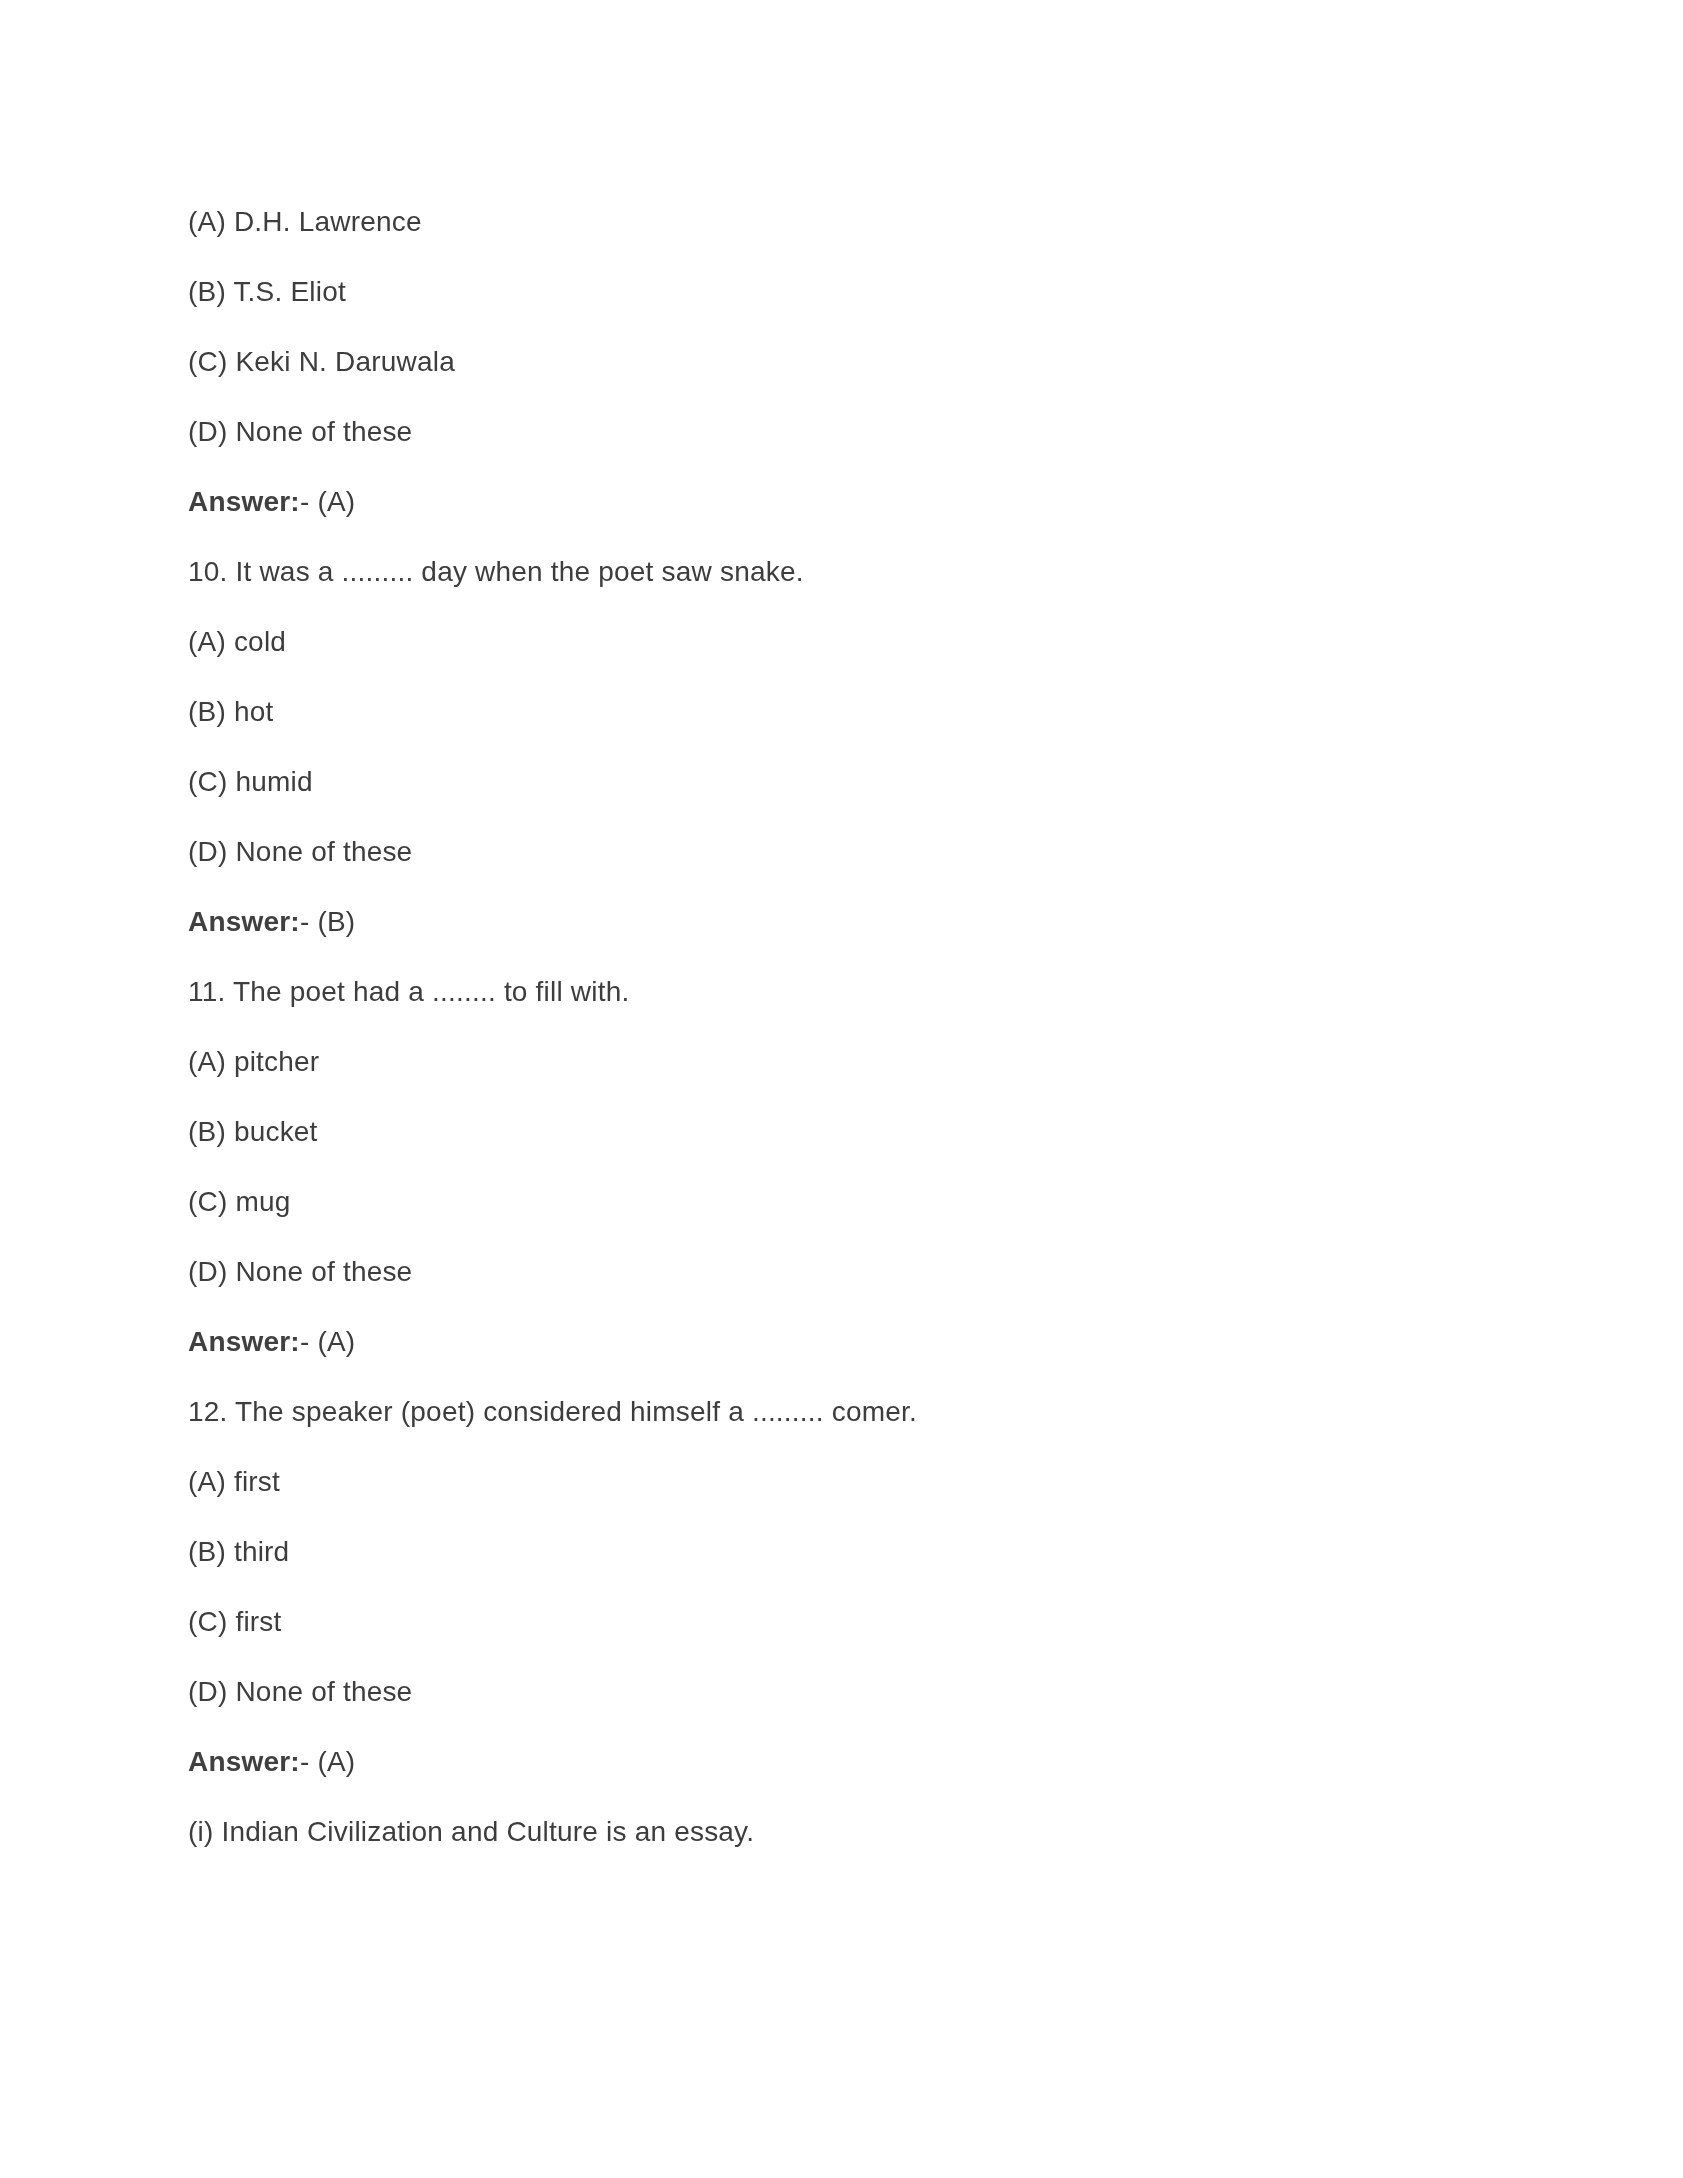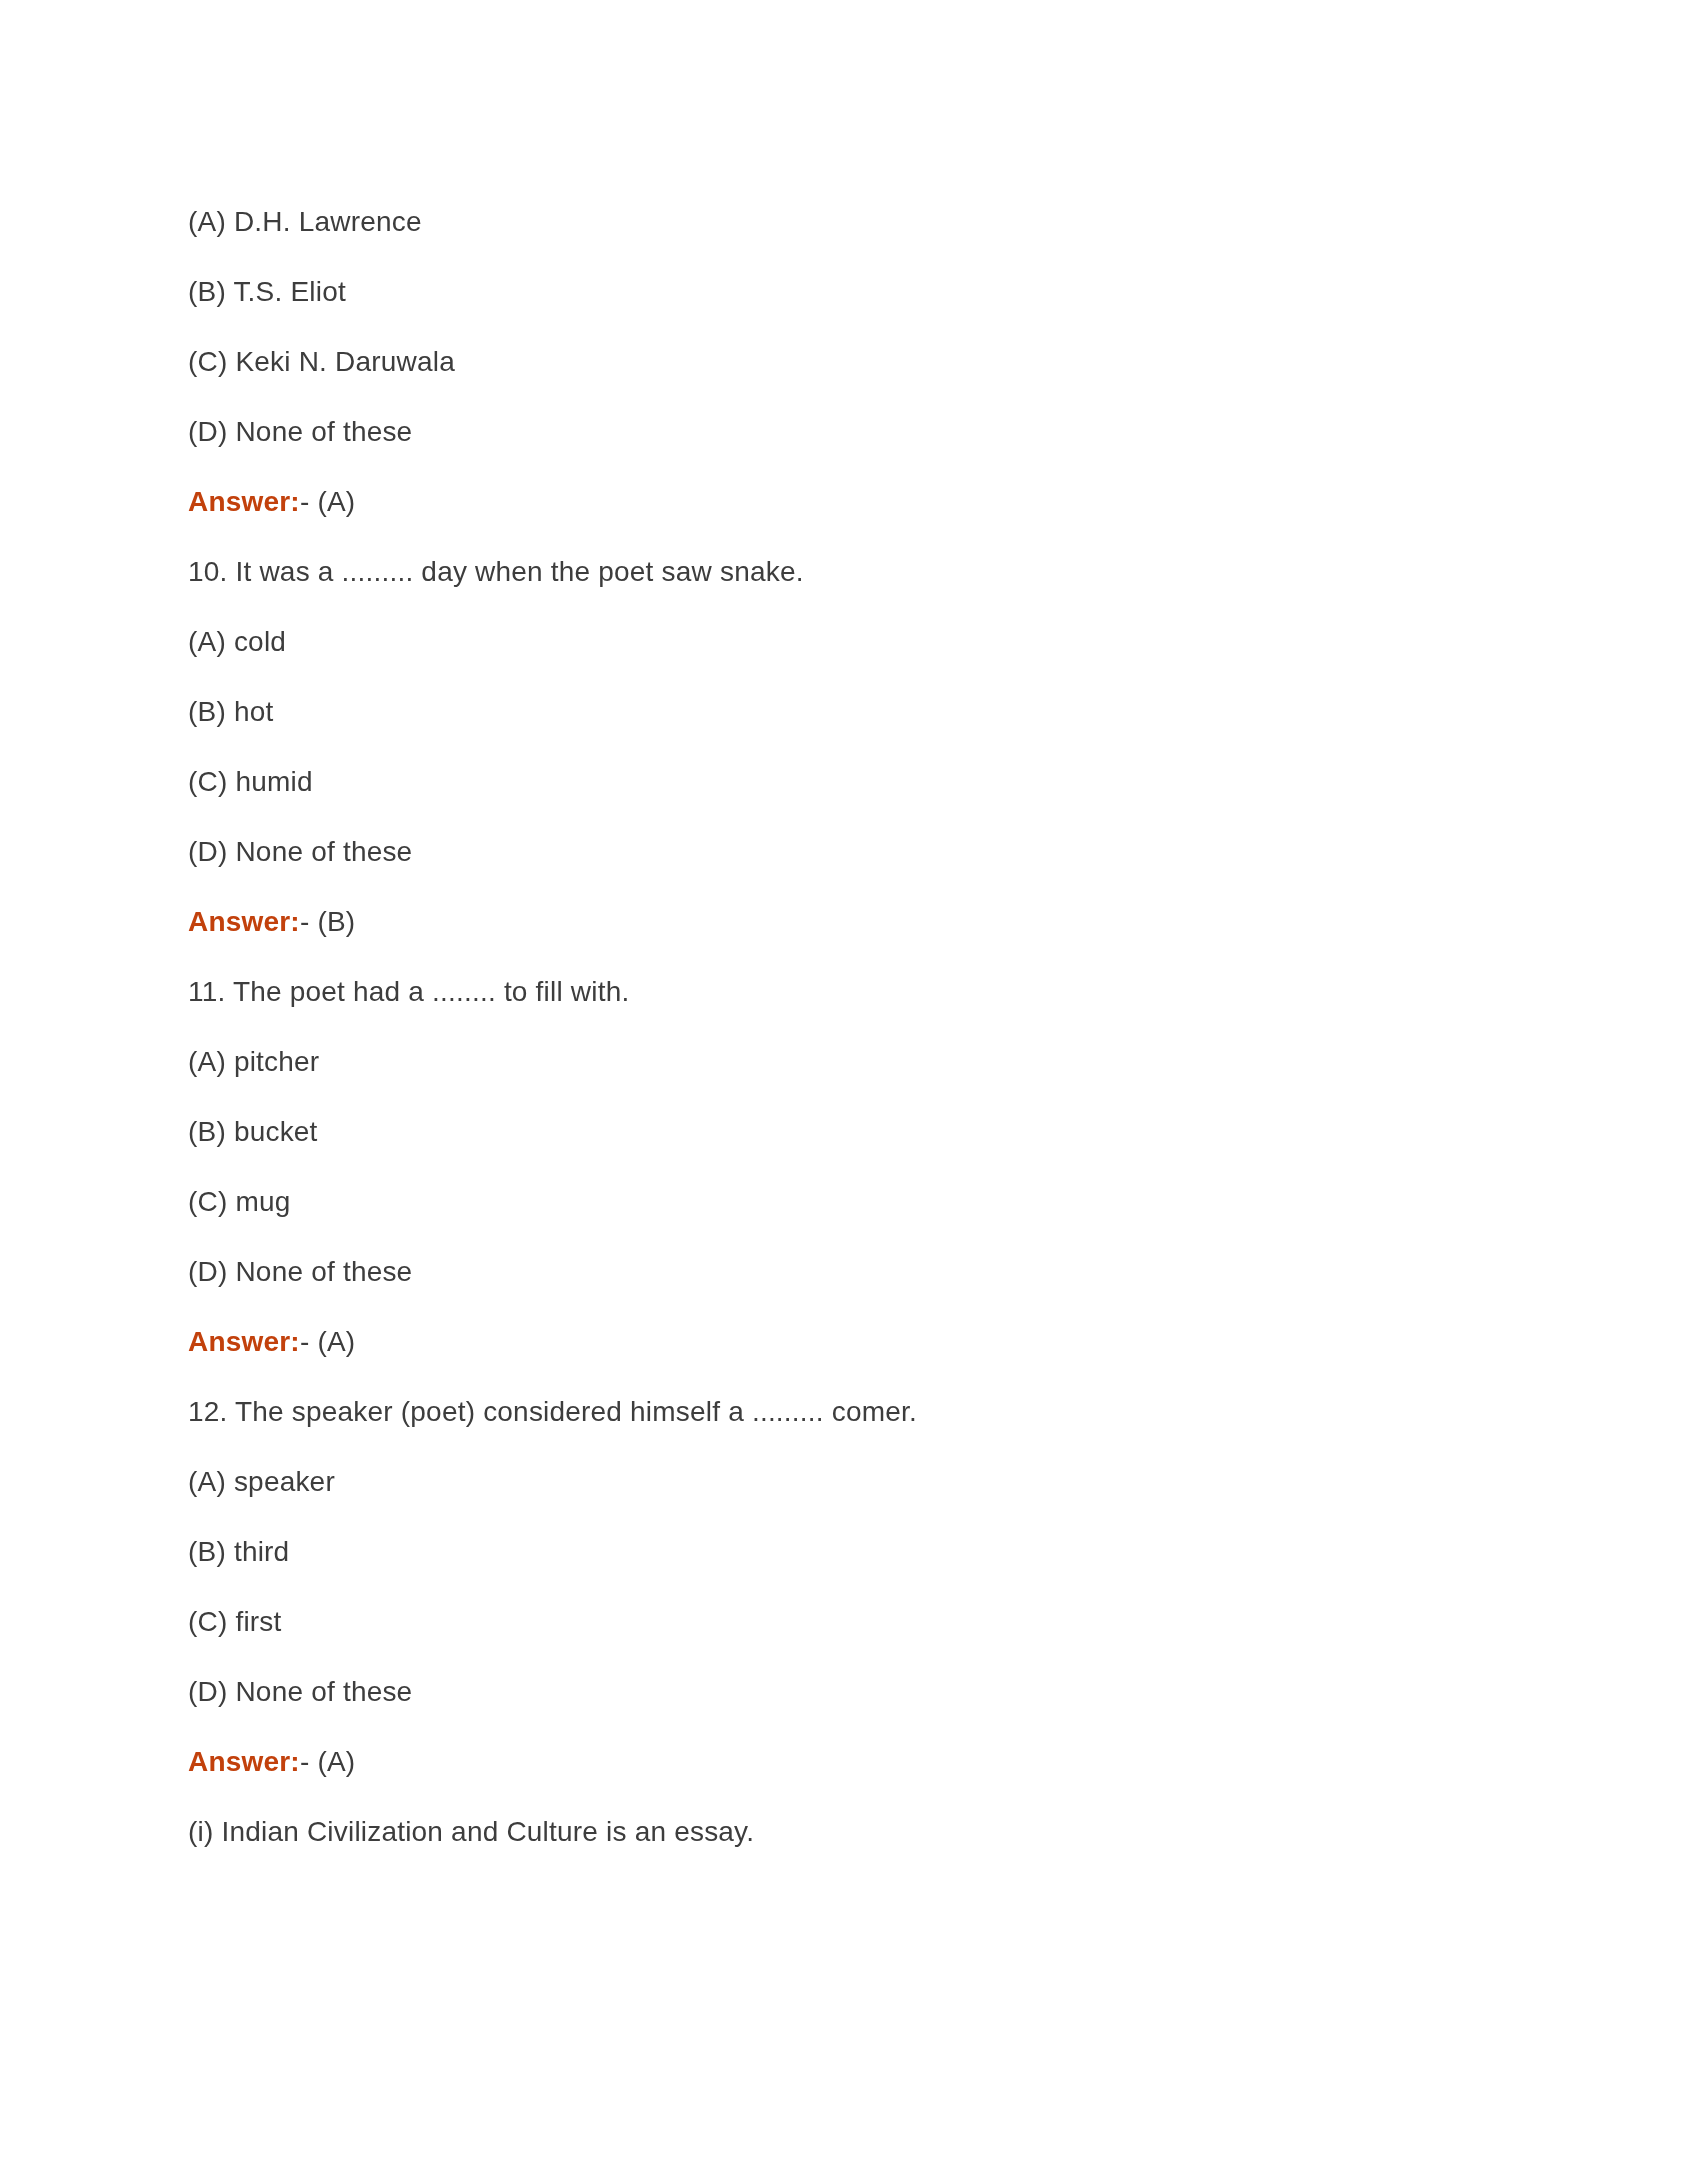--- a/index.html
+++ b/index.html
@@ -25,21 +25,21 @@
   .line {
     font-size: 28px;
     line-height: 48px;
     margin-bottom: 22px;
     color: #3d3d3d;
     letter-spacing: 0.2px;
     white-space: pre-wrap;
   }
   .answer .bold {
     font-weight: bold;
-    color: #c2410c;
+    color: #404040;
   }
   .heading {
     font-size: 28px;
     line-height: 48px;
     margin-bottom: 22px;
     font-weight: bold;
     color: #141414;
     letter-spacing: 0.2px;
   }
 </style>
@@ -66,21 +66,21 @@
 
     <div class="line">11. The poet had a ........ to fill with.</div>
     <div class="line">(A) pitcher</div>
     <div class="line">(B) bucket</div>
     <div class="line">(C) mug</div>
     <div class="line">(D) None of these</div>
 
     <div class="line answer"><span class="bold">Answer:</span><span>- (A)</span></div>
 
     <div class="line">12. The speaker (poet) considered himself a ......... comer.</div>
-    <div class="line">(A) speaker</div>
+    <div class="line">(A) first</div>
     <div class="line">(B) third</div>
     <div class="line">(C) first</div>
     <div class="line">(D) None of these</div>
 
     <div class="line answer"><span class="bold">Answer:</span><span>- (A)</span></div>
 
 
     <div class="line">(i) Indian Civilization and Culture is an essay.</div>
 
   </div>

